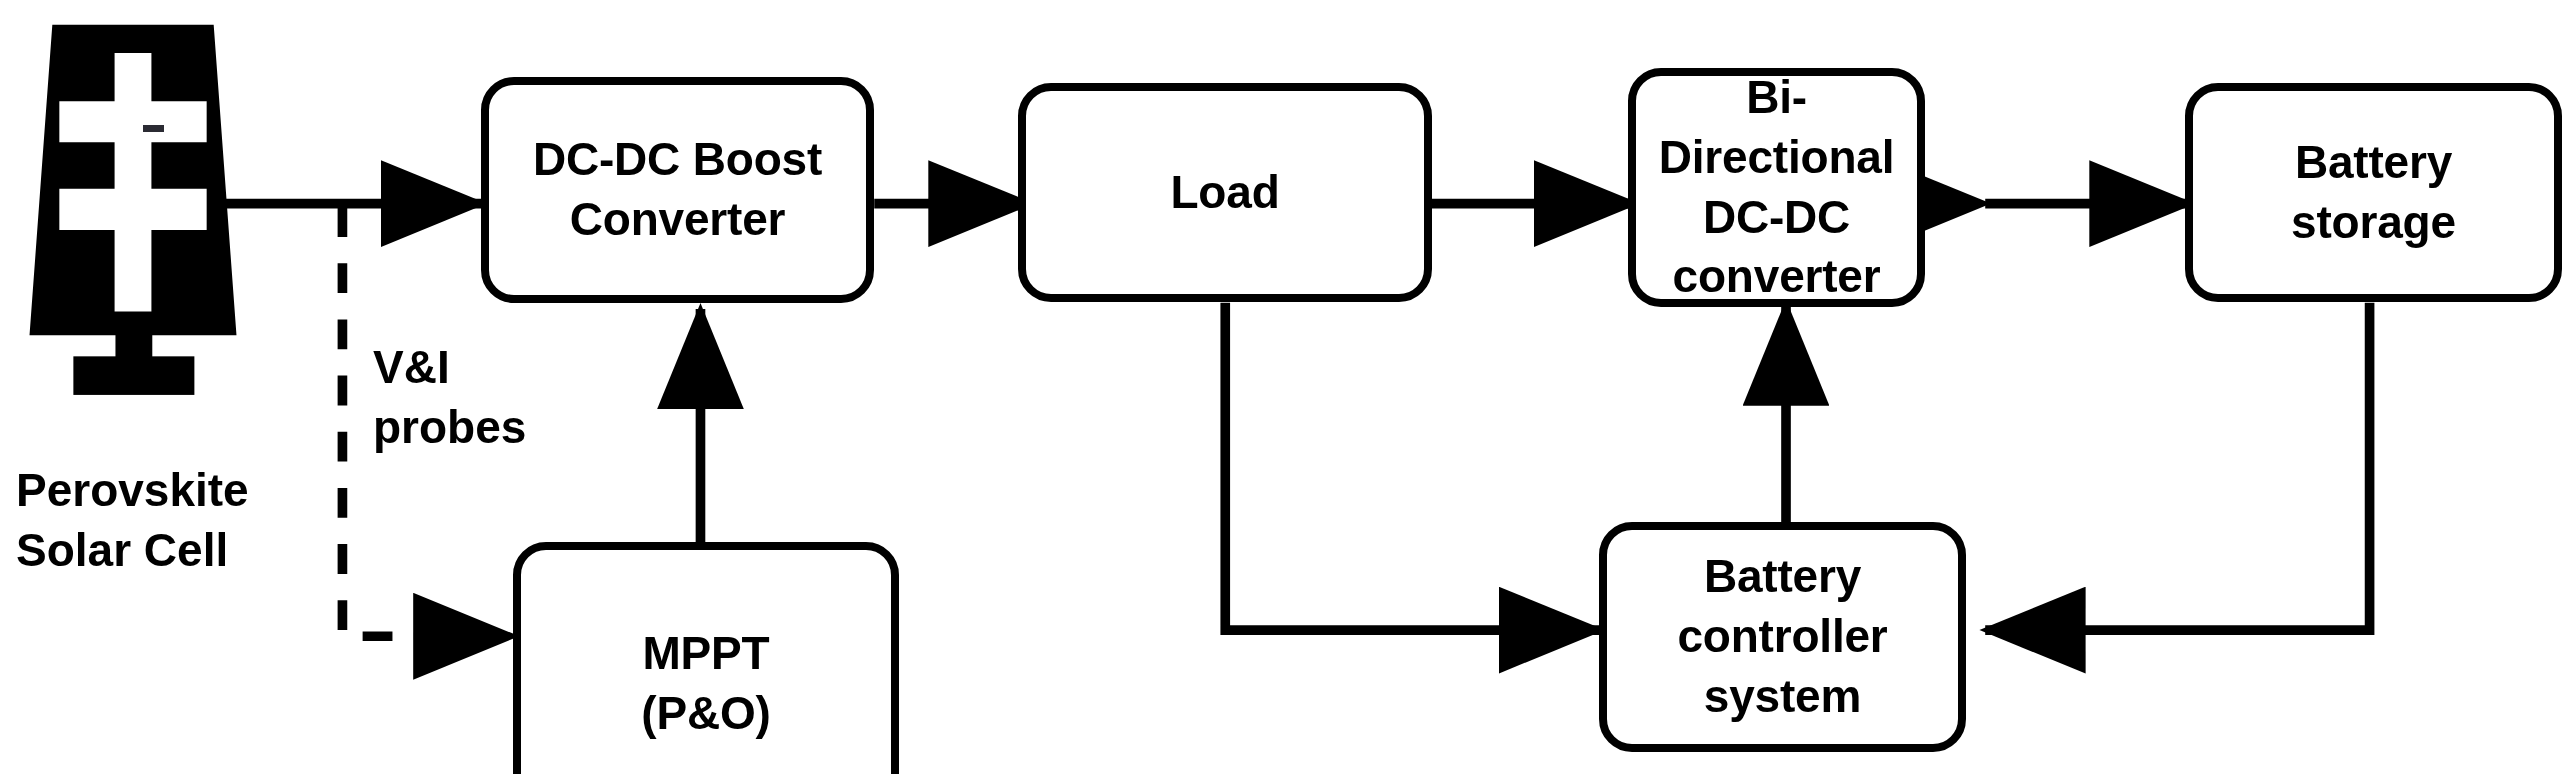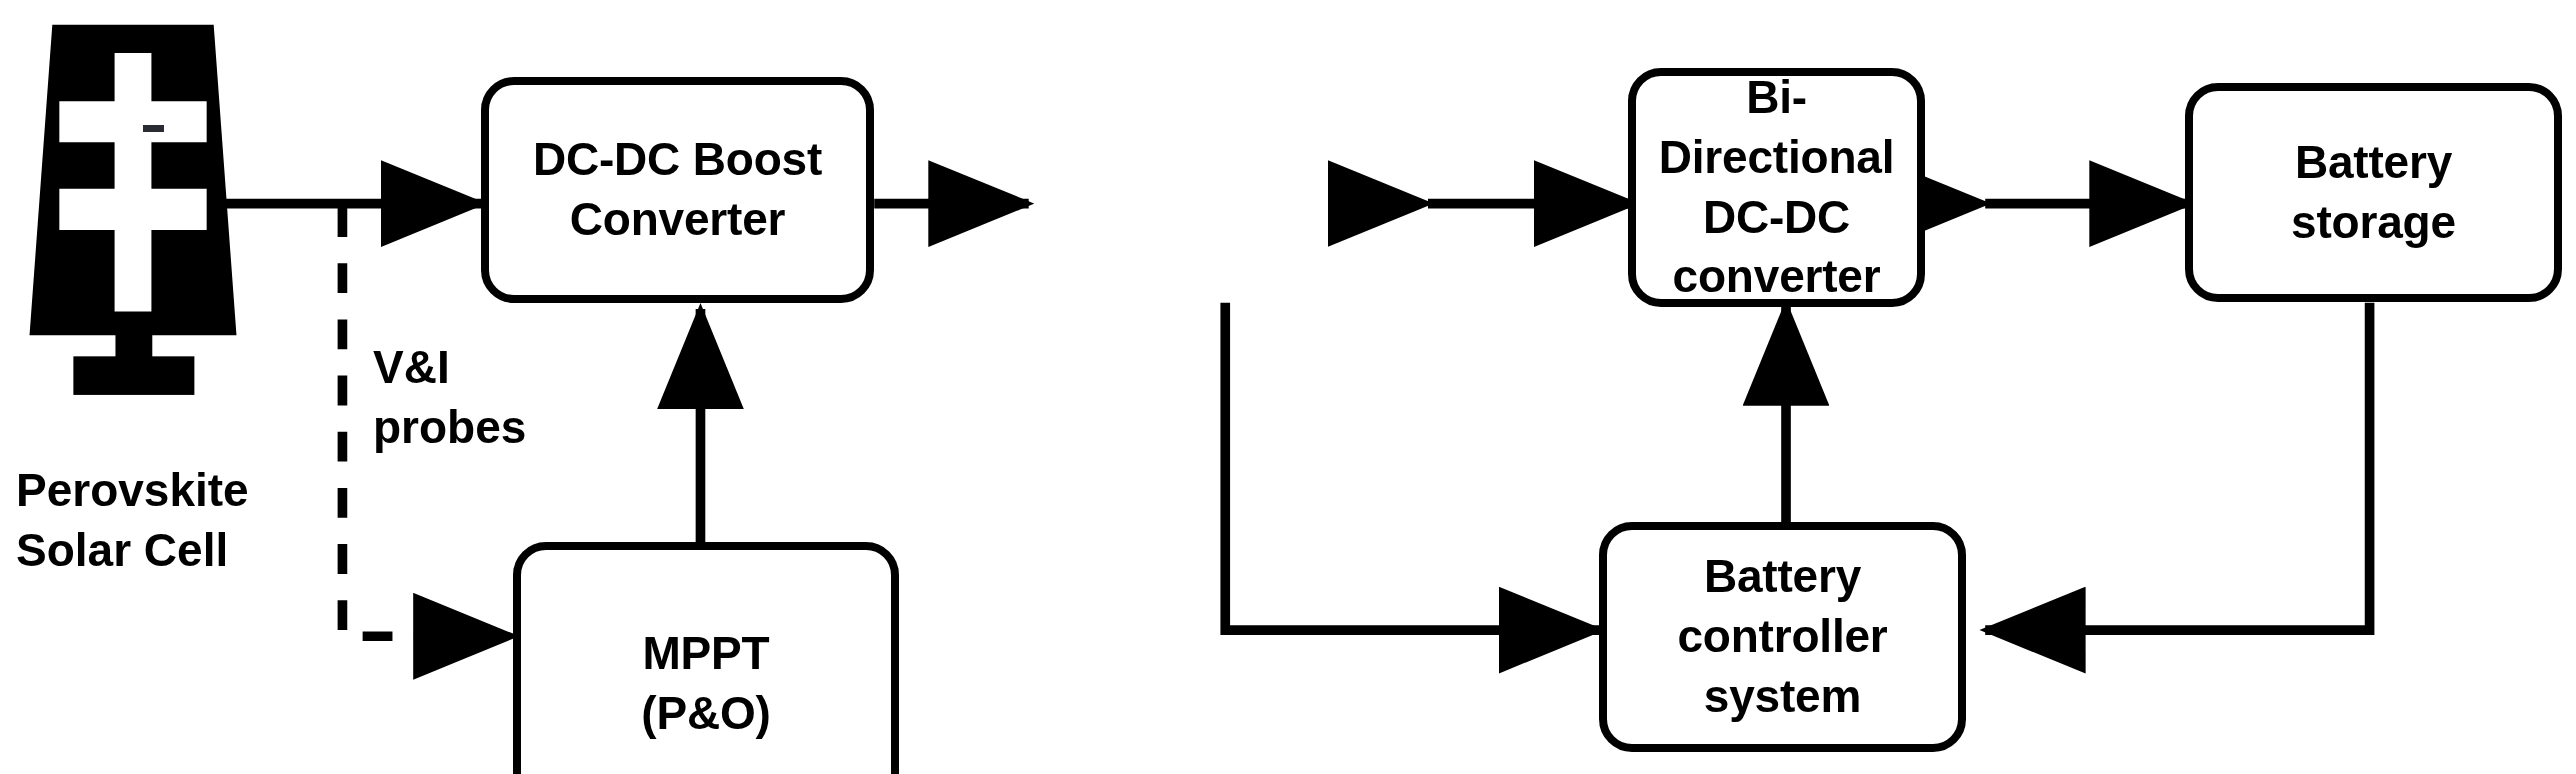--- a/index.html
+++ b/index.html
@@ -127,20 +127,23 @@
 probes</div>
 
   <div class="caption" style="left:16px; top:461px;">Perovskite
 Solar Cell</div>
 
   <div class="node" style="left:481px; top:77px; width:393px; height:226px;">
     <span class="label">DC-DC Boost
 Converter</span>
   </div>
 
+  <div class="node" style="left:1018px; top:83px; width:414px; height:219px;">
+    <span class="label">Load</span>
+  </div>
 
   <div class="node" style="left:1628px; top:68px; width:297px; height:239px;">
     <span class="label">Bi-Directional
 DC-DC
 converter</span>
   </div>
 
   <div class="node" style="left:2185px; top:83px; width:377px; height:219px;">
     <span class="label">Battery
 storage</span>

